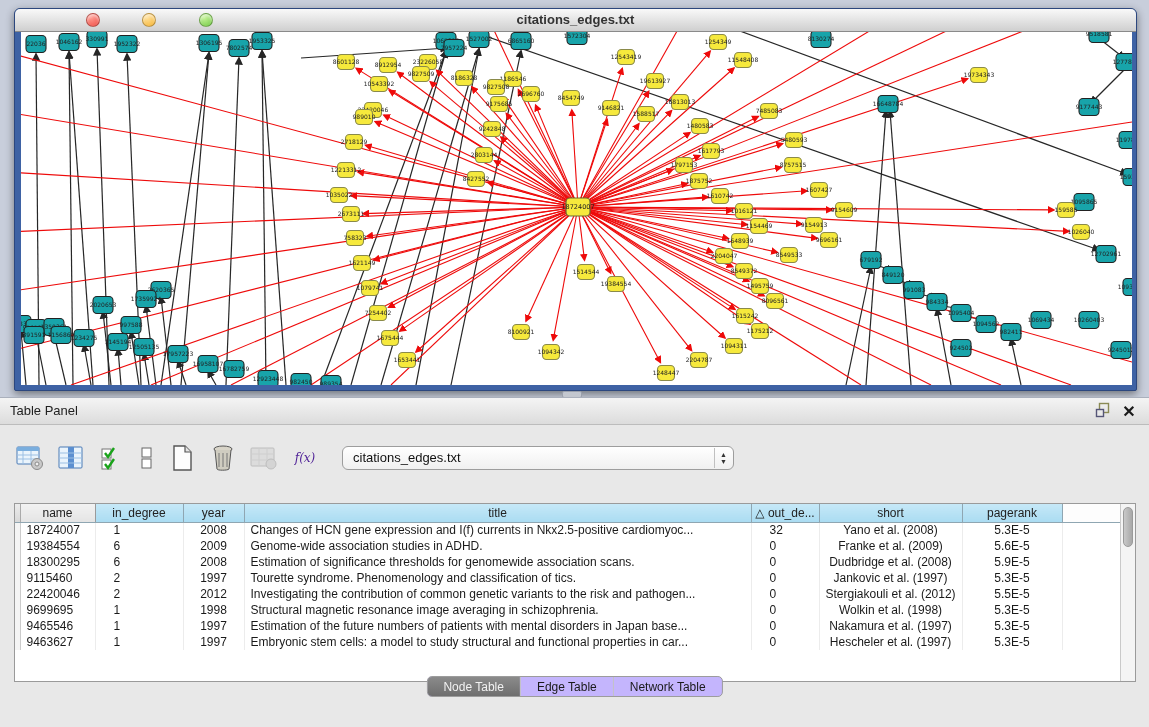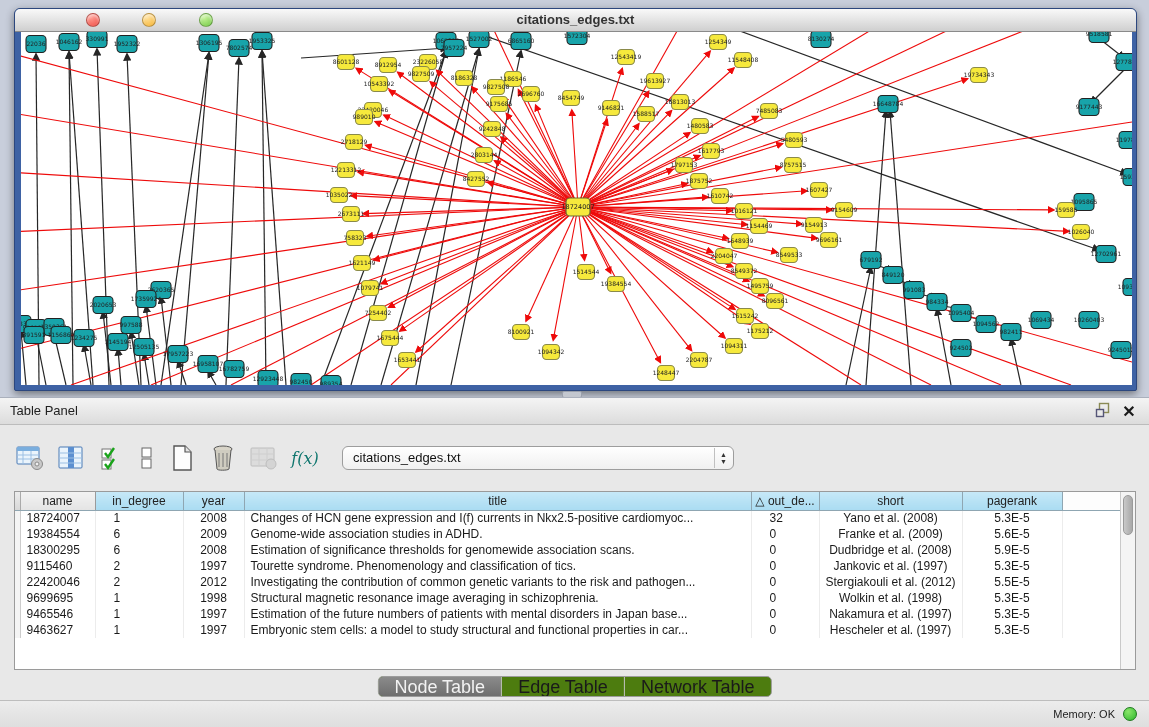--- a/index.html
+++ b/index.html
@@ -31,50 +31,50 @@
   .panel-header { position:relative; height:27px;
     background:linear-gradient(#f4f4f4,#dcdcdc); border-bottom:1px solid #bcbcbc; }
   .panel-title { position:absolute; left:10px; top:0; line-height:26px; font-size:13px; color:#222; }
   .panel-header .hbtn { position:absolute; top:4px; width:20px; height:20px; text-align:center; cursor:default; }
   .float-btn { right:36px; } .close-btn { right:10px; font-size:16px; font-weight:bold; color:#1a1a1a; line-height:19px; }
 
   .toolbar { position:absolute; left:16px; top:38px; height:44px; display:flex; align-items:center; gap:13px; }
   .tool { width:28px; height:28px; display:flex; align-items:center; justify-content:center; }
   .tool.small { width:16px; }
   .tool.disabled { opacity:.45; }
-  .fx { font-size:16px; font-style:italic; font-family:"DejaVu Serif", serif; color:#0f766e; }
+  .fx { font-size:12px; font-style:italic; font-family:"DejaVu Serif", serif; color:#4c1d95; }
   .dropdown { position:relative; margin-left:10px; width:392px; height:24px; background:linear-gradient(#ffffff,#f0f0f0);
     border:1px solid #9d9d9d; border-radius:6px; font-size:13px; color:#111; line-height:22px; padding-left:10px; }
   .dd-stepper { position:absolute; right:1px; top:1px; bottom:1px; width:18px; border-left:1px solid #c0c0c0;
     display:flex; flex-direction:column; align-items:center; justify-content:center; font-size:7px; color:#333; line-height:7px; }
 
   
-  .tablewrap { position:absolute; left:14px; top:93px; width:1122px; height:179px; background:#fff;
+  .tablewrap { position:absolute; left:14px; top:105px; width:1122px; height:179px; background:#fff;
     border:1px solid #9a9a9a; }
   table.grid { border-collapse:collapse; table-layout:fixed; width:1106px; font-size:12px; color:#1a1a1a; }
   table.grid th { height:18px; font-weight:normal; font-size:12px; color:#222;
     background:linear-gradient(#c6e8f7,#aadcf2); border-right:1px solid #8fa6b2; border-bottom:1px solid #8fa6b2;
     overflow:hidden; white-space:nowrap; }
   table.grid th.corner { background:linear-gradient(#ececec,#d8d8d8); border-right:1px solid #aaa; }
   table.grid th.plain { background:linear-gradient(#f2f2f2,#e4e4e4); border-right:1px solid #9a9a9a; }
   table.grid th.filler { background:#fdfdfd; border-right:none; }
   table.grid td { height:16px; padding:0 6px; border-right:1px solid #ececec;
     overflow:hidden; white-space:nowrap; text-overflow:clip; }
   table.grid td.c { text-align:center; }
   table.grid td.ind { padding-left:18px; }
   table.grid td.corner { background:#f4f4f4; border-right:1px solid #ccc; }
   table.grid td.filler { border-right:none; }
   .vscroll { position:absolute; right:0; top:0; width:15px; height:177px; background:#f4f4f4; border-left:1px solid #c9c9c9; }
   .vthumb { position:absolute; left:2px; top:3px; width:10px; height:40px; border-radius:5px;
     background:linear-gradient(90deg,#c9c9c9,#a8a8a8); border:1px solid #9a9a9a; }
 
   
   .tabs { position:absolute; left:50%; top:278px; transform:translateX(-50%);
-    display:flex; height:21px; background:#4d7c0f; border:1px solid #9c9c9c; border-radius:5px; overflow:hidden;
-    font-size:18px; }
+    display:flex; height:21px; background:#c4b5fd; border:1px solid #9c9c9c; border-radius:5px; overflow:hidden;
+    font-size:12px; }
   .tab { padding:0 16px; line-height:20px; color:#1a1a1a; border-right:1px solid #c4c4c4; }
   .tab:last-child { border-right:none; }
   .tab.sel { background:linear-gradient(#8b8b8b,#6e6e6e); color:#f2f2f2; }
 
   .statusbar { position:absolute; left:0; bottom:0; width:100%; height:27px;
     background:linear-gradient(#ececec,#dedede); border-top:1px solid #bdbdbd; }
   .memory { position:absolute; right:34px; top:7px; font-size:11px; color:#222; }
   .memdot { position:absolute; right:12px; top:6px; width:14px; height:14px; border-radius:50%;
     background:radial-gradient(circle at 35% 30%, #7fe25e, #2eb82e); border:1px solid #1d7a1d; }
 </style>
@@ -894,17 +894,13 @@
       <div class="vthumb"></div>
     </div>
   </div>
 
   <div class="tabs" id="tabs">
       <div class="tab sel">Node Table</div>
       <div class="tab">Edge Table</div>
       <div class="tab">Network Table</div>
     </div>
 
-  <div class="statusbar">
-    <span class="memory">Memory: OK</span>
-    <span class="memdot" style="background: radial-gradient(circle at 35% 30%, rgb(138, 230, 106), rgb(46, 184, 46));"></span>
-  </div>
 </div>
 
 </body></html>

